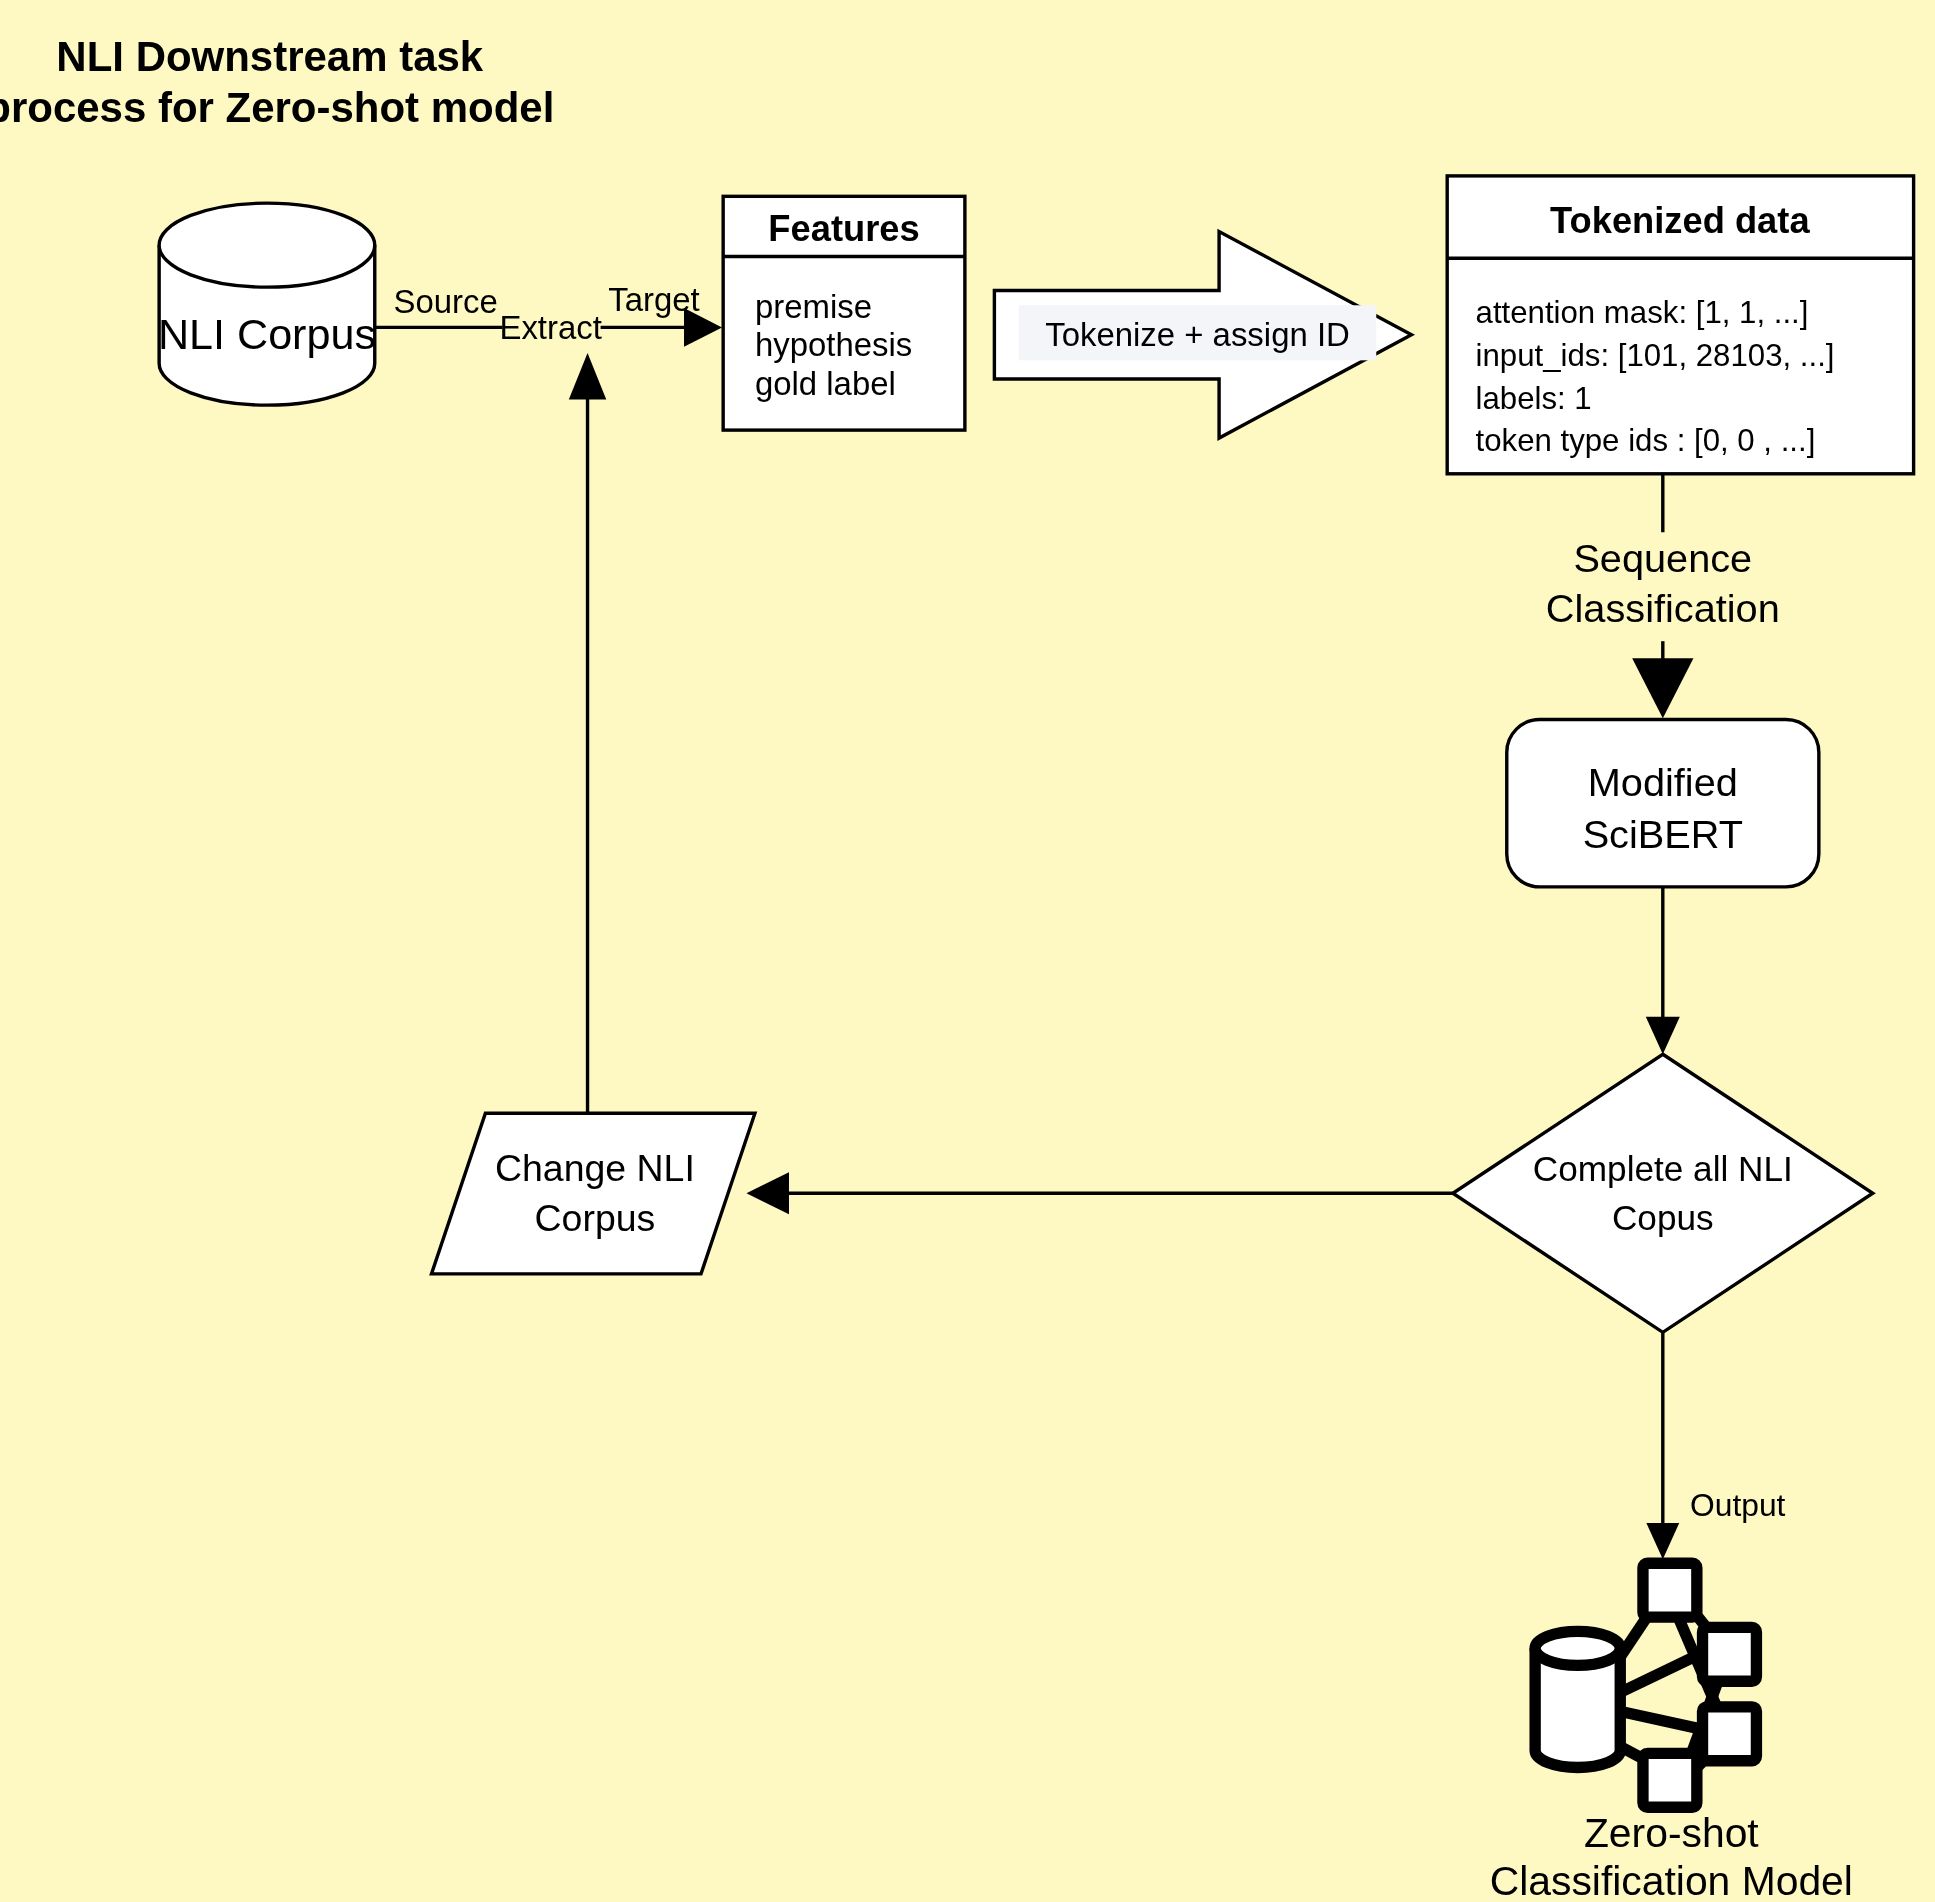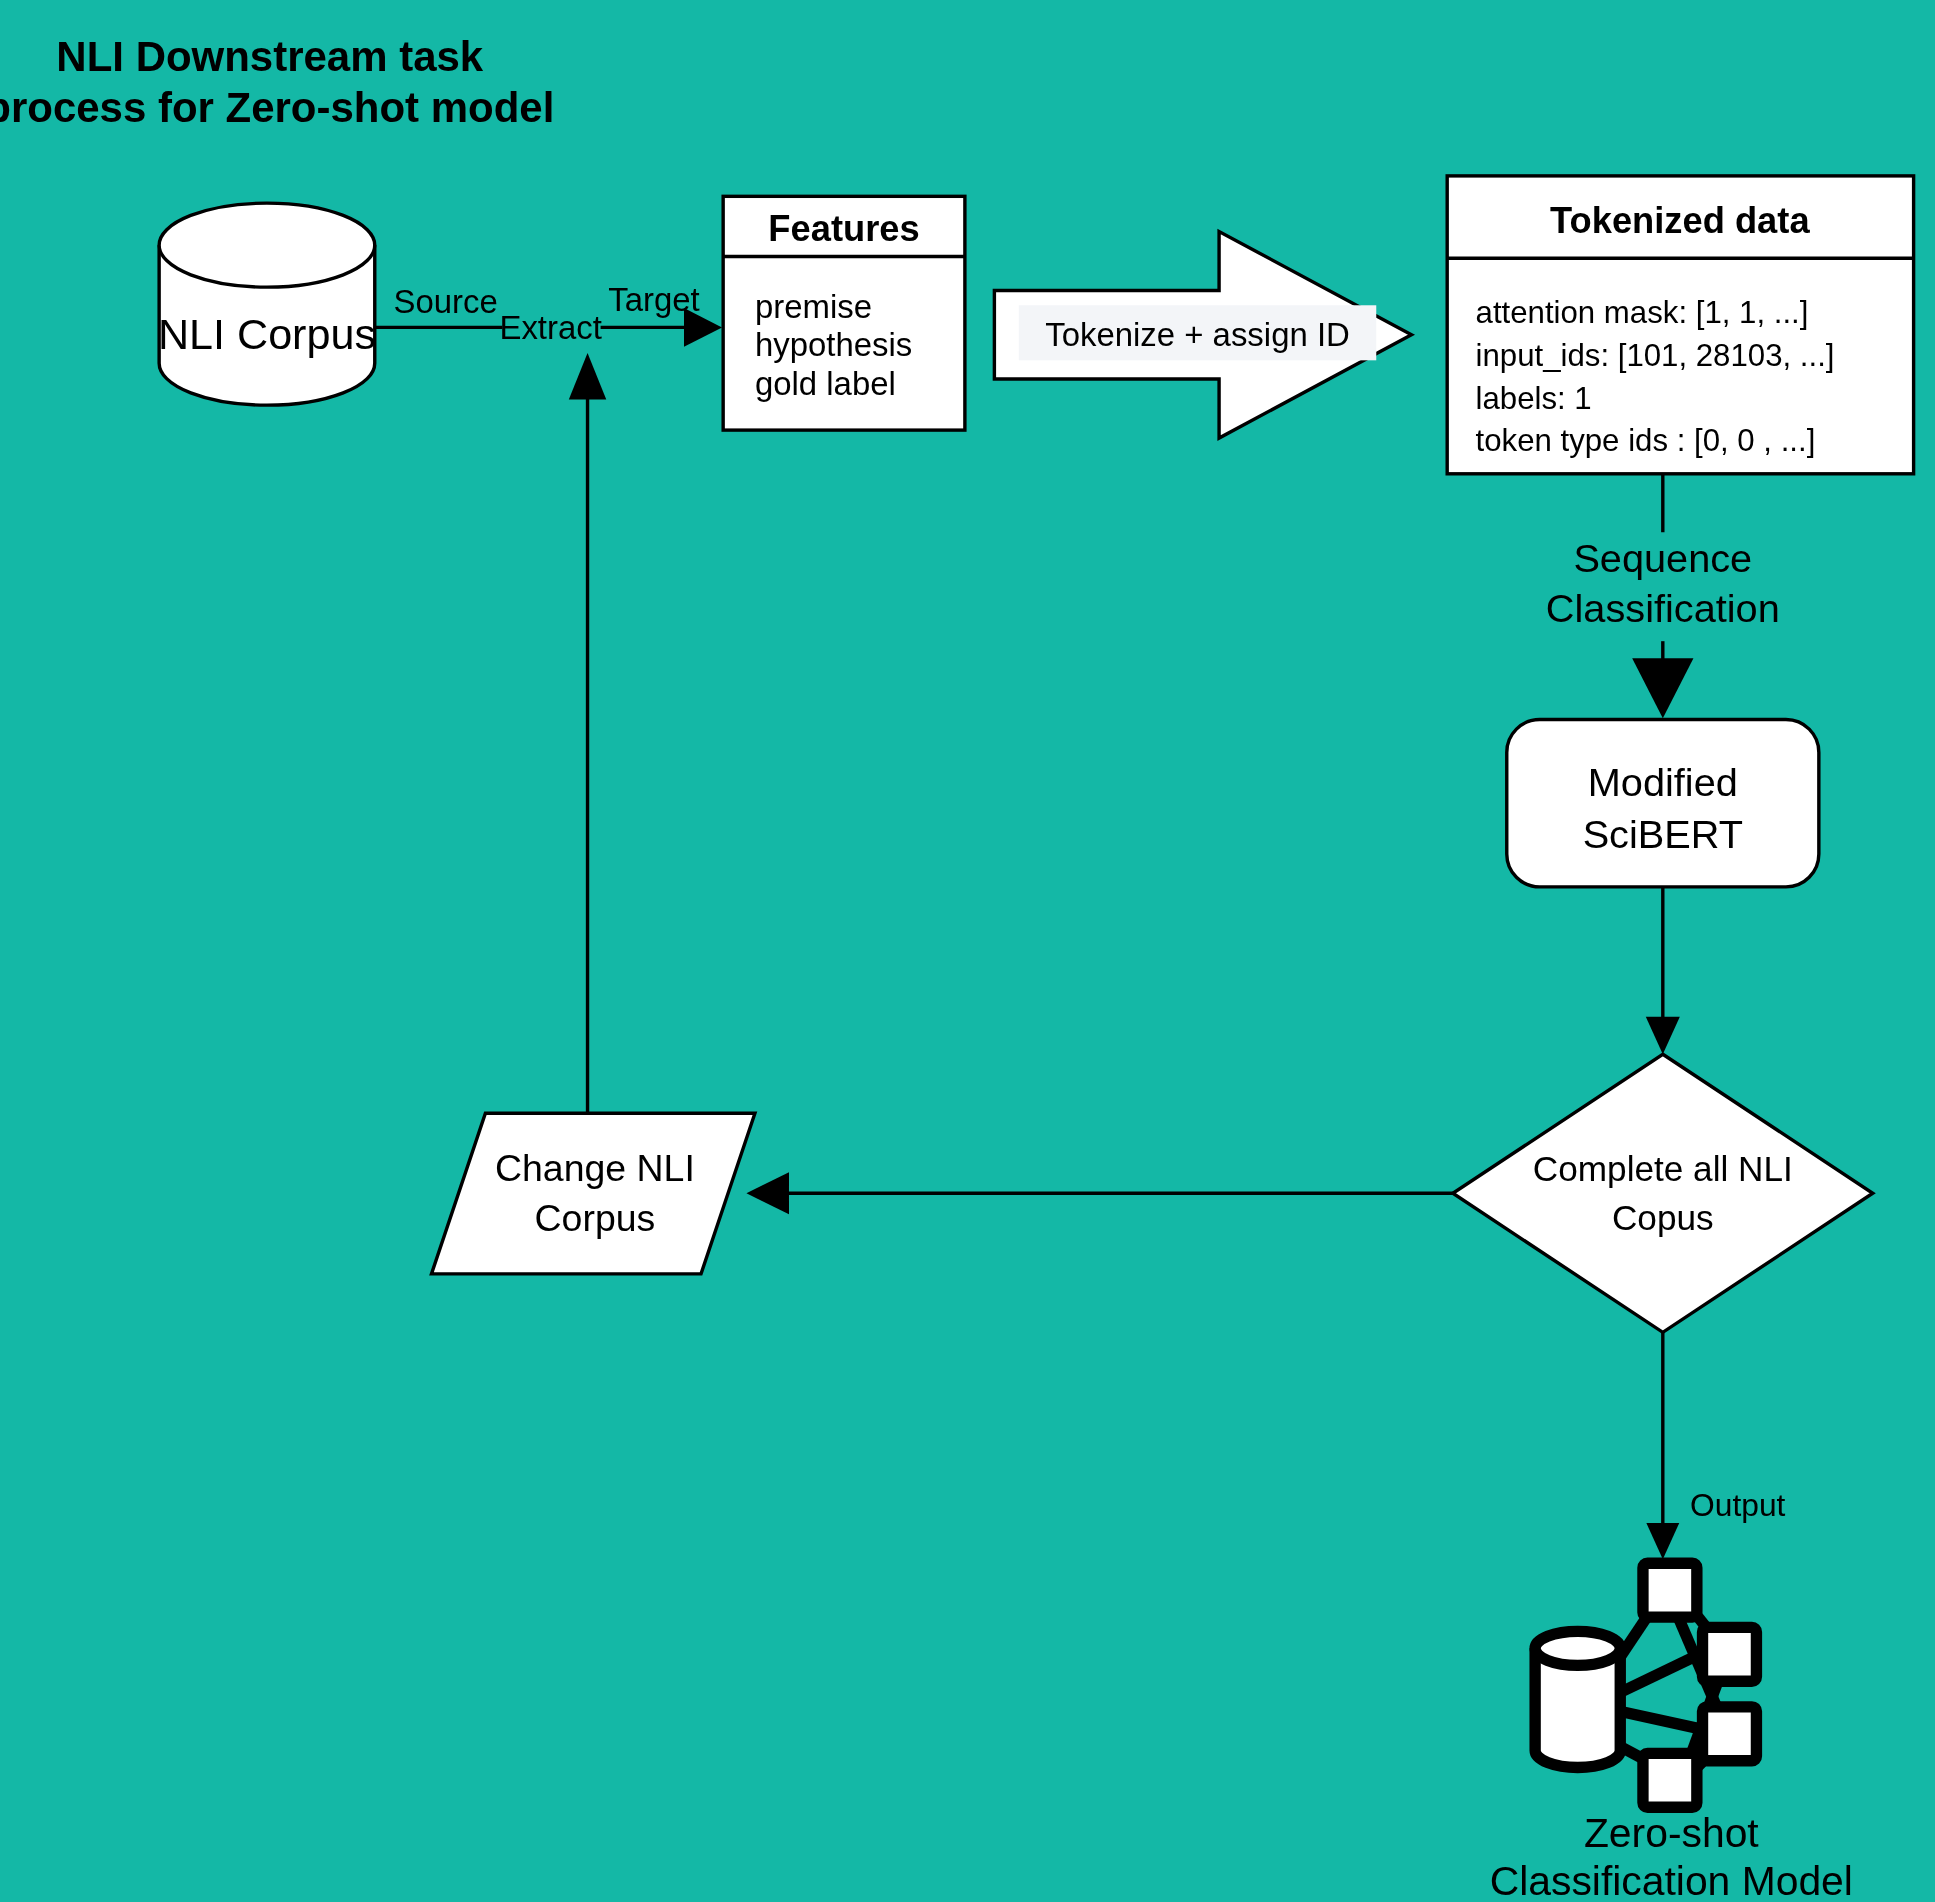--- a/index.html
+++ b/index.html
@@ -1,20 +1,20 @@
 <!DOCTYPE html>
 <html style="font-size:9px"><head>
 <meta charset="utf-8">
 <style>
   html, body { margin: 0; padding: 0; background: #ffffff; }
   #stage {
     position: relative;
     width: 1936px;
     height: 1902px;
-    background: #14b8a6;
+    background: #fef9c3;
     font-family: "Liberation Sans", sans-serif;
   }
   svg text {
     font-family: "Liberation Sans", sans-serif;
     fill: #000000;
   }
   .shape  { fill: #ffffff; stroke: #000000; stroke-width: 6; }
   .edge   { stroke: #000000; stroke-width: 6; fill: none; }
   .head   { fill: #000000; stroke: none; }
   .t-title  { font-size: 74px; font-weight: bold; text-anchor: middle; }

